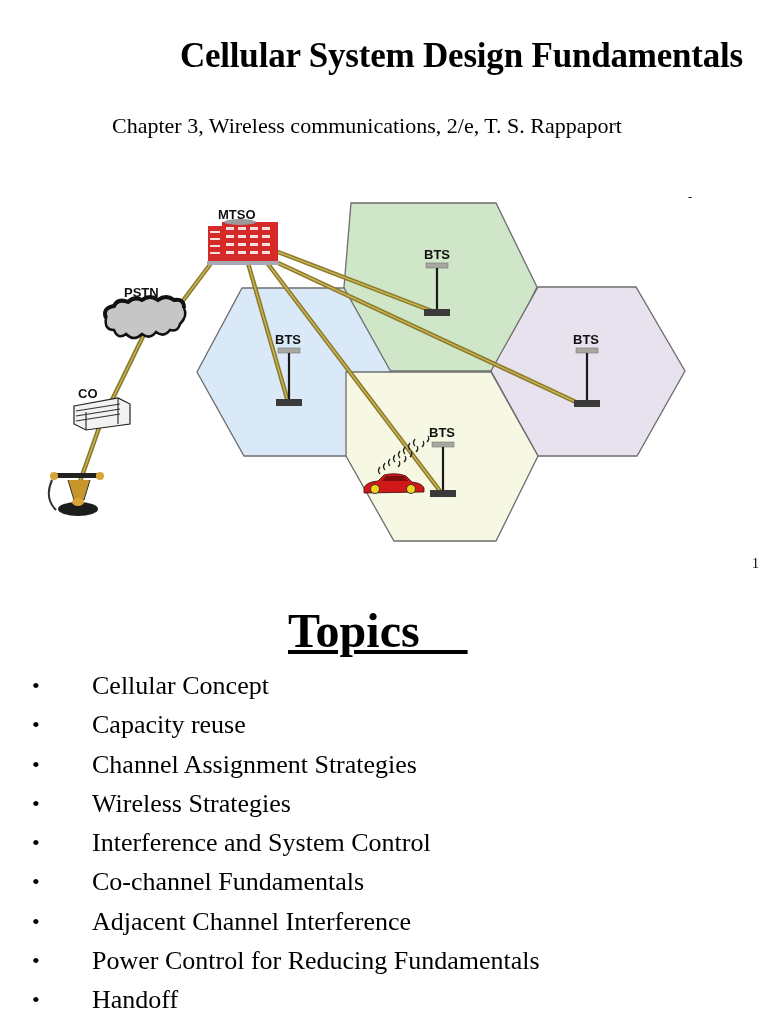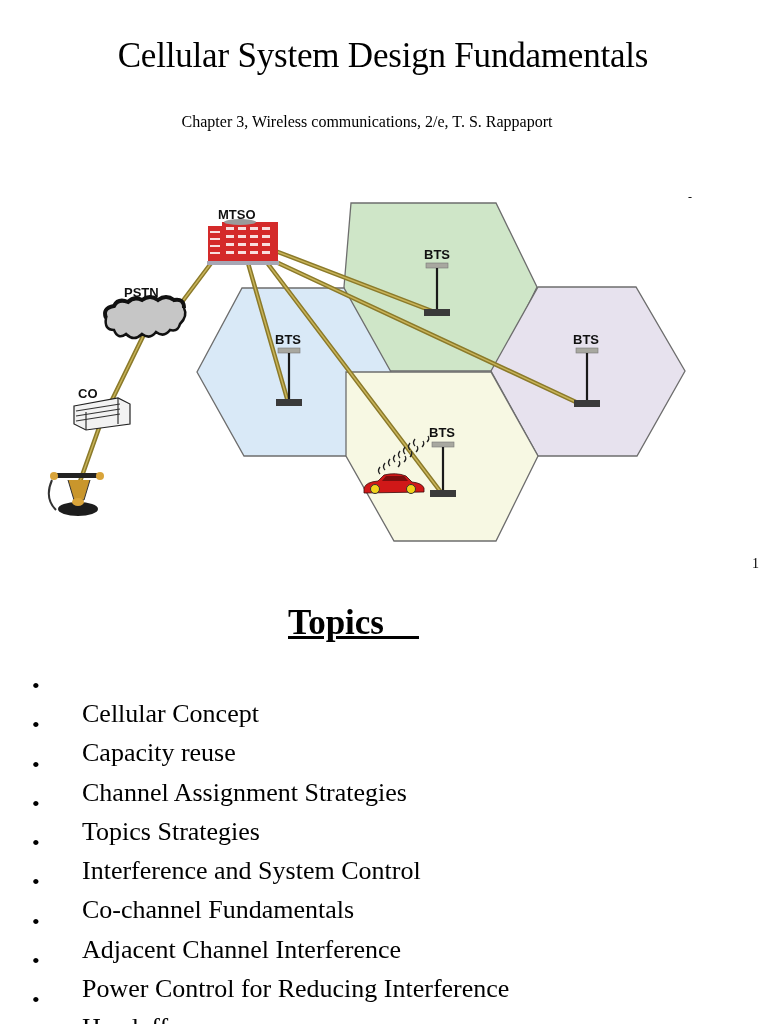--- a/index.html
+++ b/index.html
@@ -1,31 +1,31 @@
 <!DOCTYPE html>
 <html><head>
   <meta charset="utf-8">
   <style>
     html, body { margin: 0; padding: 0; background: #ffffff; }
     body { width: 768px; height: 1024px; position: relative; overflow: hidden;
            font-family: "Liberation Serif", "DejaVu Serif", serif; color: #000; }
-    .title { position: absolute; left: 12px; width: 742px; top: 36px; text-align: center;
-             font-size: 35px; font-weight: normal; letter-spacing: -0.2px; }
+    .title { position: absolute; left: 1px; width: 742px; top: 36px; text-align: right;
+             font-size: 35px; font-weight: bold; letter-spacing: -0.2px; }
     .subtitle { position: absolute; left: 0; width: 734px; top: 113px; text-align: center;
-                font-size: 16px; }
+                font-size: 22px; }
     #diagram { position: absolute; left: 0; top: 180px; width: 768px; height: 380px; }
     .diag-label { font-family: "Liberation Sans", "DejaVu Sans", sans-serif; font-weight: bold; font-size: 13px; fill: #111; }
     .slide-num { position: absolute; left: 752px; top: 556px; font-size: 14px; }
     .stray-mark { position: absolute; left: 688px; top: 190px; font-size: 12px; }
-    .topics-heading { position: absolute; left: 288px; top: 603px; font-size: 35px; font-weight: bold;
+    .topics-heading { position: absolute; left: 288px; top: 603px; font-size: 48px; font-weight: bold;
                       text-decoration: underline; white-space: pre; }
     .topics-list { position: absolute; left: 0; top: 666px; margin: 0; padding: 0; list-style: none; }
     .topics-list li { height: 39.3px; font-size: 26px; line-height: 39px; position: relative; white-space: nowrap; }
     .topics-list .bullet { position: absolute; left: 32px; font-size: 22px; }
-    .topics-list .txt { position: absolute; left: 82px; margin-top: 28px; }
+    .topics-list .txt { position: absolute; left: 92px; }
   </style>
 </head>
 <body>
 
 <div class="title">Cellular System Design Fundamentals</div>
 <div class="subtitle">Chapter 3, Wireless communications, 2/e, T. S. Rappaport</div>
 <div class="stray-mark">-</div>
 
 <svg id="diagram" viewBox="0 180 768 380">
 
@@ -171,35 +171,35 @@
   <li>
       <span class="bullet">•</span>
       <span class="txt">Capacity reuse</span>
     </li>
   <li>
       <span class="bullet">•</span>
       <span class="txt">Channel Assignment Strategies</span>
     </li>
   <li>
       <span class="bullet">•</span>
-      <span class="txt">Topics Strategies</span>
+      <span class="txt">Wireless Strategies</span>
     </li>
   <li>
       <span class="bullet">•</span>
       <span class="txt">Interference and System Control</span>
     </li>
   <li>
       <span class="bullet">•</span>
       <span class="txt">Co-channel Fundamentals</span>
     </li>
   <li>
       <span class="bullet">•</span>
       <span class="txt">Adjacent Channel Interference</span>
     </li>
   <li>
       <span class="bullet">•</span>
-      <span class="txt">Power Control for Reducing Interference</span>
+      <span class="txt">Power Control for Reducing Fundamentals</span>
     </li>
   <li>
       <span class="bullet">•</span>
       <span class="txt">Handoff</span>
     </li>
 </ul>
 
 </body></html>

